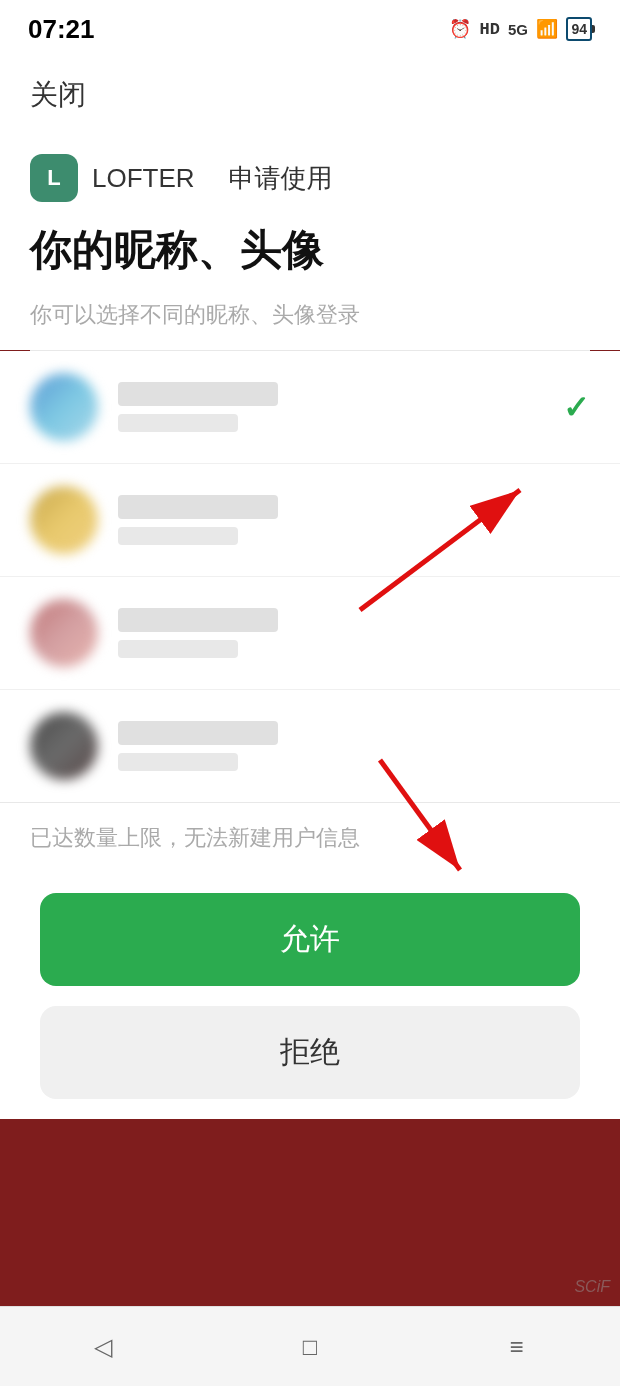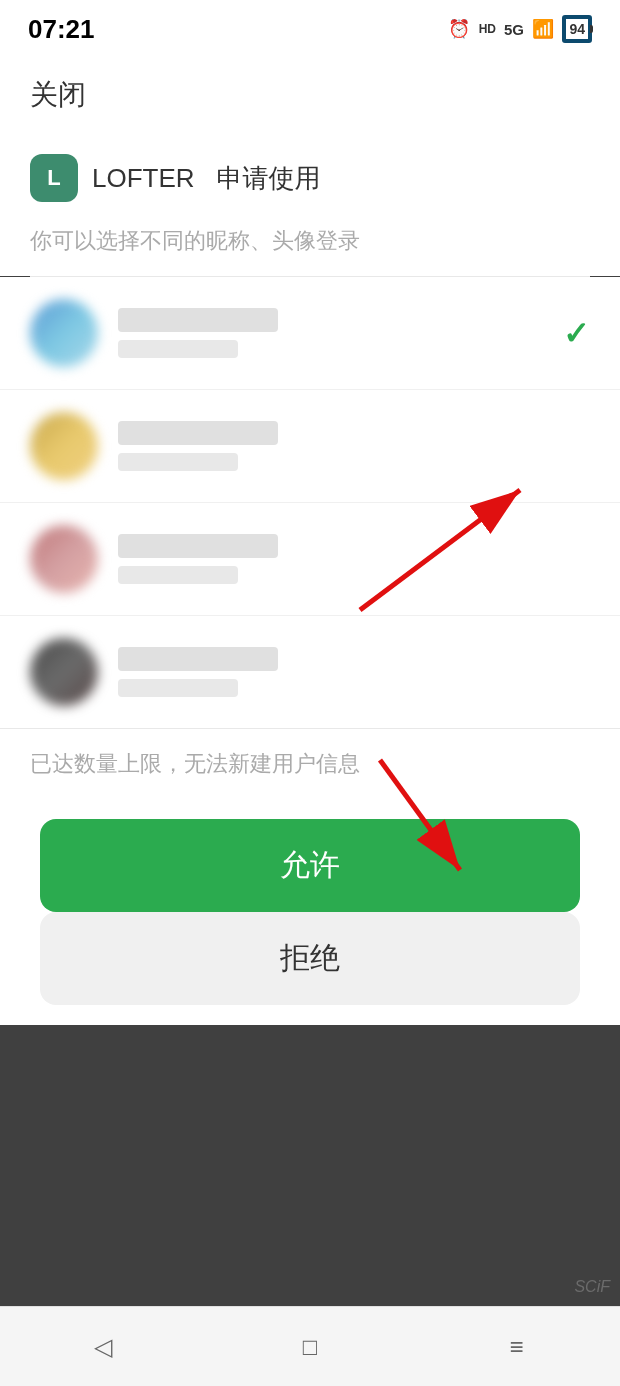--- a/index.html
+++ b/index.html
@@ -33,21 +33,21 @@
       align-items: center;
       gap: 8px;
     }
     .status-icon {
       font-size: 18px;
       color: #333;
     }
     .battery-icon {
       display: inline-flex;
       align-items: center;
-      border: 4px solid #0c4a6e;
+      border: 2px solid #0c4a6e;
       border-radius: 3px;
       padding: 2px 3px;
       font-size: 14px;
       font-weight: 600;
       color: #333;
       position: relative;
     }
     .battery-icon::after {
       content: '';
       position: absolute;
@@ -55,21 +55,21 @@
       top: 50%;
       transform: translateY(-50%);
       width: 3px;
       height: 8px;
       background: #333;
       border-radius: 0 2px 2px 0;
     }
 
     
     .main-content {
-      background: #404040;
+      background: #7f1d1d;
       min-height: 1330px;
       padding: 0;
     }
 
     
     .close-bar {
       padding: 20px 30px 10px 30px;
       background: #fff;
     }
     .close-btn {
@@ -215,20 +215,21 @@
       height: 600px;
       pointer-events: none;
     }
 
     
     .buttons-section {
       padding: 20px 40px 20px 40px;
       background: #fff;
       display: flex;
       flex-direction: column;
+      gap: 20px;
     }
 
     .allow-btn {
       background: #2bab4f;
       color: #fff;
       border: none;
       border-radius: 16px;
       padding: 26px 0;
       font-size: 30px;
       cursor: pointer;
@@ -296,39 +297,42 @@
       margin-left: 36px;
     }
   </style>
 </head>
 <body>
 
 <div class="status-bar">
   <span class="status-time">07:21</span>
   <div class="status-icons">
     <span class="status-icon">⏰</span>
-    <span class="status-icon" style="font-size:12px;font-weight:bold;">HD</span>
+    <span class="status-icon" style="font-size:17px;font-weight:bold;font-family:Liberation Mono, monospace;">HD</span>
     <span class="status-icon" style="font-size:15px;font-weight:bold;">5G</span>
     <span class="status-icon">📶</span>
     <span class="battery-icon">94</span>
   </div>
 </div>
 
 <div class="main-content">
 
   <div class="close-bar">
     <button class="close-btn">关闭</button>
   </div>
 
   <div class="app-request">
     <div class="app-icon">L</div>
     <span style="font-size:26px;color:#333;font-weight:500;">LOFTER</span>
-    <span style="font-size:26px;color:#333;margin-left:8px;">申请使用</span>
-  </div>
-
+    <span style="font-size:26px;color:#333;margin-left:20px;">申请使用</span>
+  </div>
+
+  <div class="page-title">
+    <h1>你的昵称、头像</h1>
+  </div>
 
   <div class="subtitle">
     <p>你可以选择不同的昵称、头像登录</p>
   </div>
 
   <div class="divider"></div>
 
   <div class="account-list">
 
     <div class="account-item">

